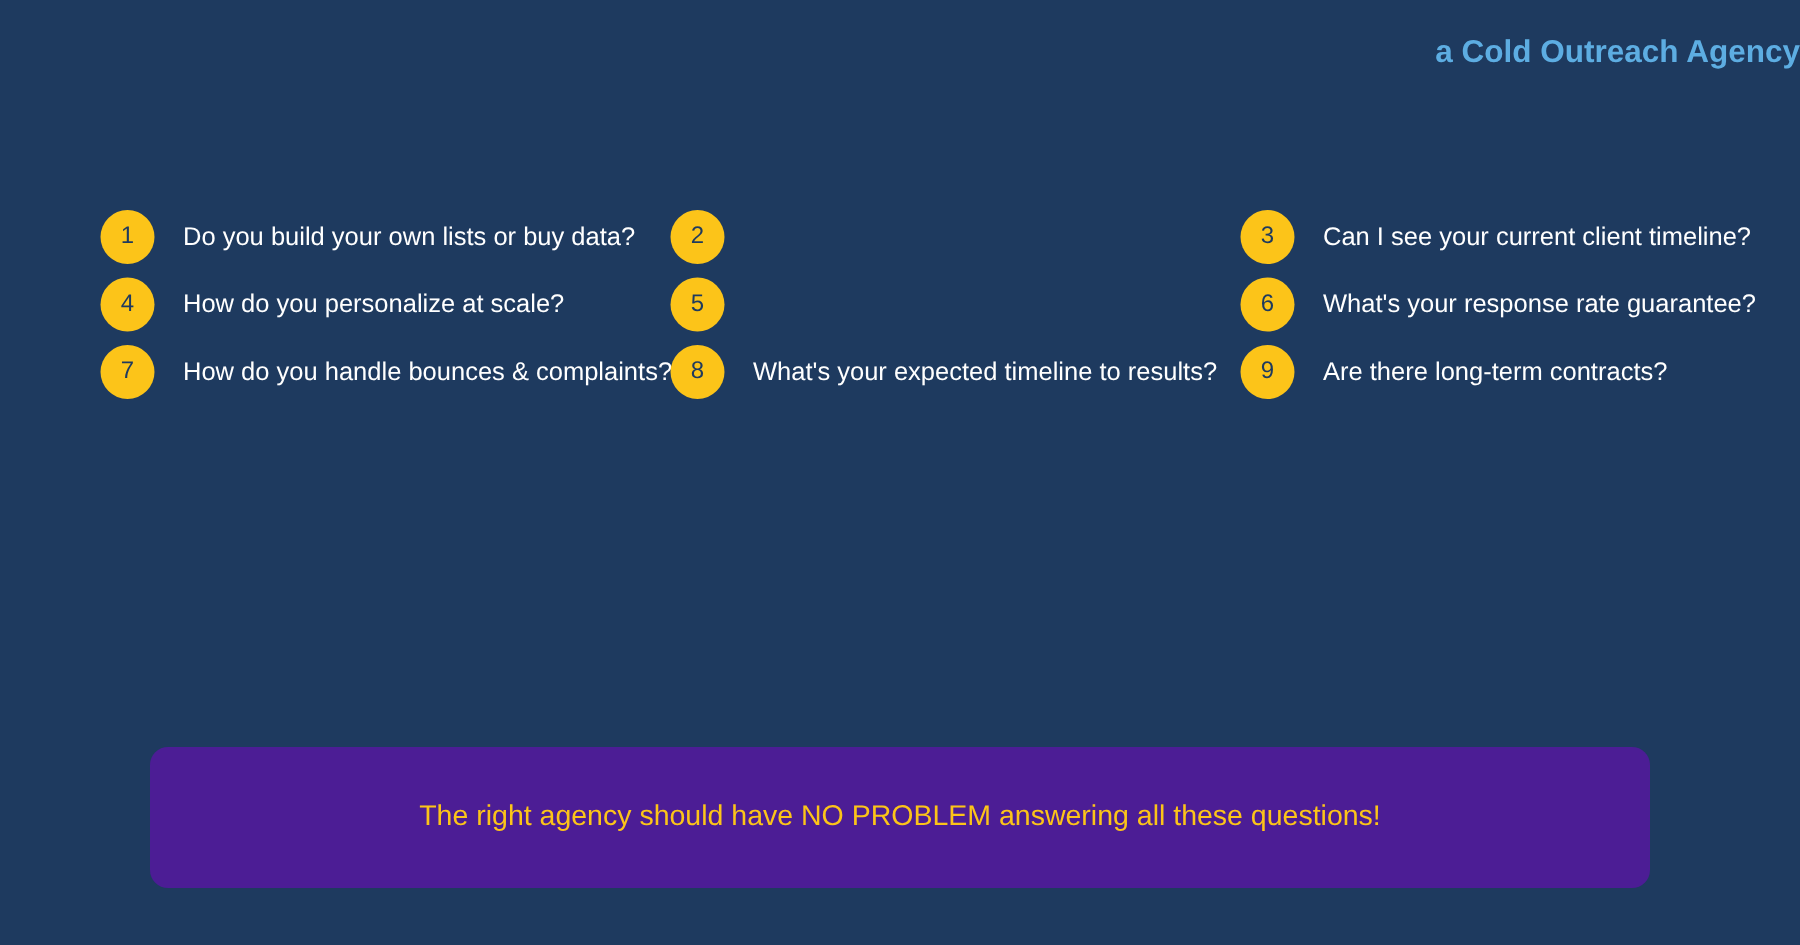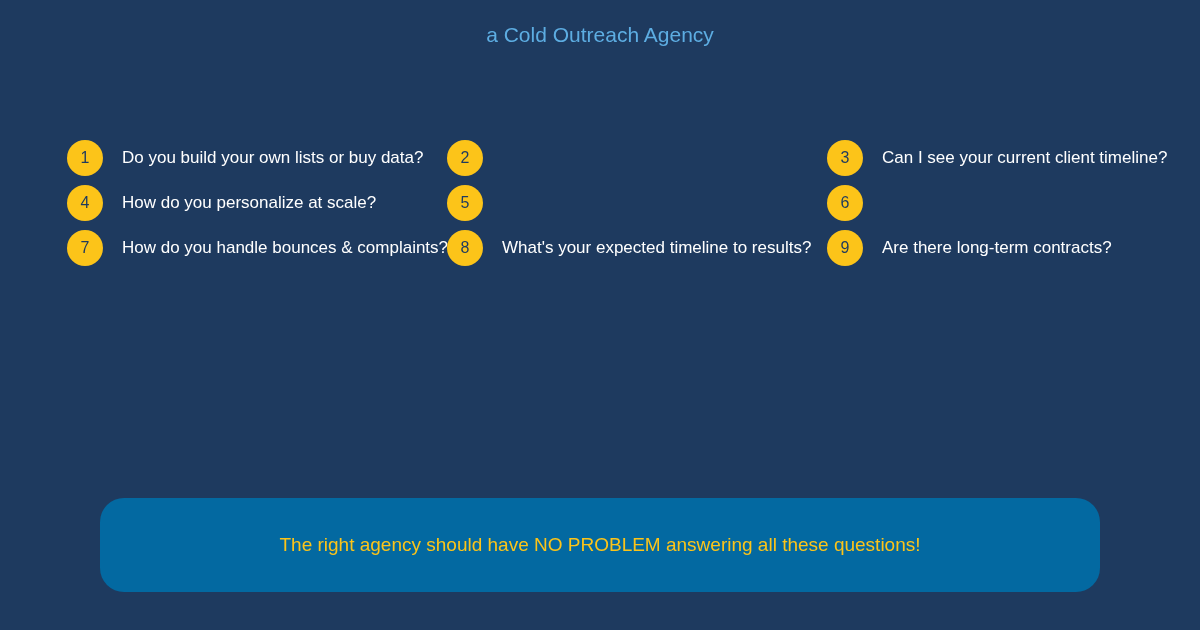--- a/index.html
+++ b/index.html
@@ -38,21 +38,22 @@
     font-weight: normal;
     color: #ffffff;
     margin: 0;
     letter-spacing: 0.2px;
   }
   .subtitle {
     font-size: 21px;
     line-height: 30px;
     color: #5dade2;
     margin: 2px 0 0 0;
-    font-weight: normal;
+    font-weight: bold;
+    text-align: right;
   }
 
   
   .questions {
     position: absolute;
     left: 0;
     top: 136px;
     width: 1200px;
     height: 140px;
   }
@@ -101,22 +102,22 @@
   .col-3 { z-index: 4; }
   .col-1 { z-index: 2; }
 
   
   .footer-banner {
     position: absolute;
     left: 100px;
     top: 498px;
     width: 1000px;
     height: 94px;
-    background: #0369a1;
-    border-radius: 24px;
+    background: #4c1d95;
+    border-radius: 12px;
     display: flex;
     align-items: center;
     justify-content: center;
     box-sizing: border-box;
   }
   .footer-text {
     font-size: 19px;
     line-height: 26px;
     color: #fcc419;
     text-align: center;
@@ -152,20 +153,21 @@
       <span class="q-badge">4</span>
       <span class="q-text">How do you personalize at scale?</span>
     </div>
 
     <div class="q-item col-2 row-2">
       <span class="q-badge">5</span>
     </div>
 
     <div class="q-item col-3 row-2">
       <span class="q-badge">6</span>
+      <span class="q-text">What's your response rate guarantee?</span>
     </div>
 
     <div class="q-item col-1 row-3">
       <span class="q-badge">7</span>
       <span class="q-text">How do you handle bounces &amp; complaints?</span>
     </div>
 
     <div class="q-item col-2 row-3">
       <span class="q-badge">8</span>
       <span class="q-text">What's your expected timeline to results?</span>

